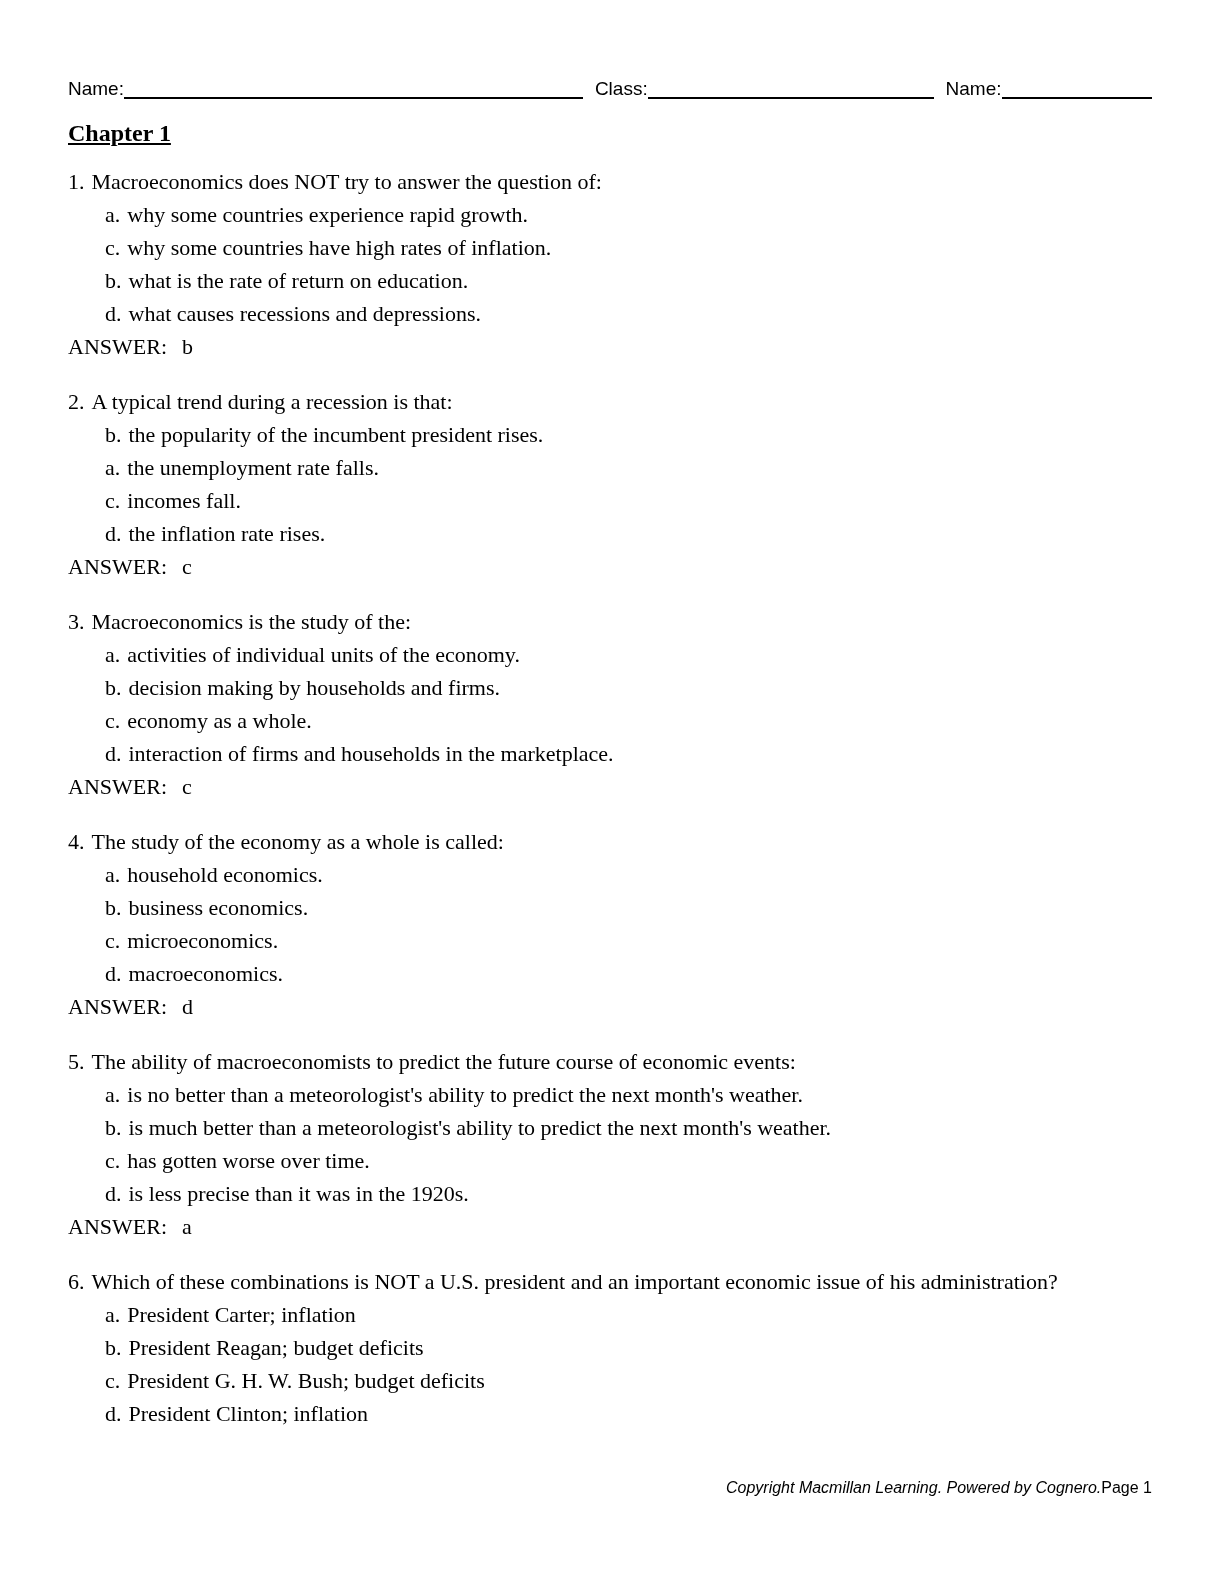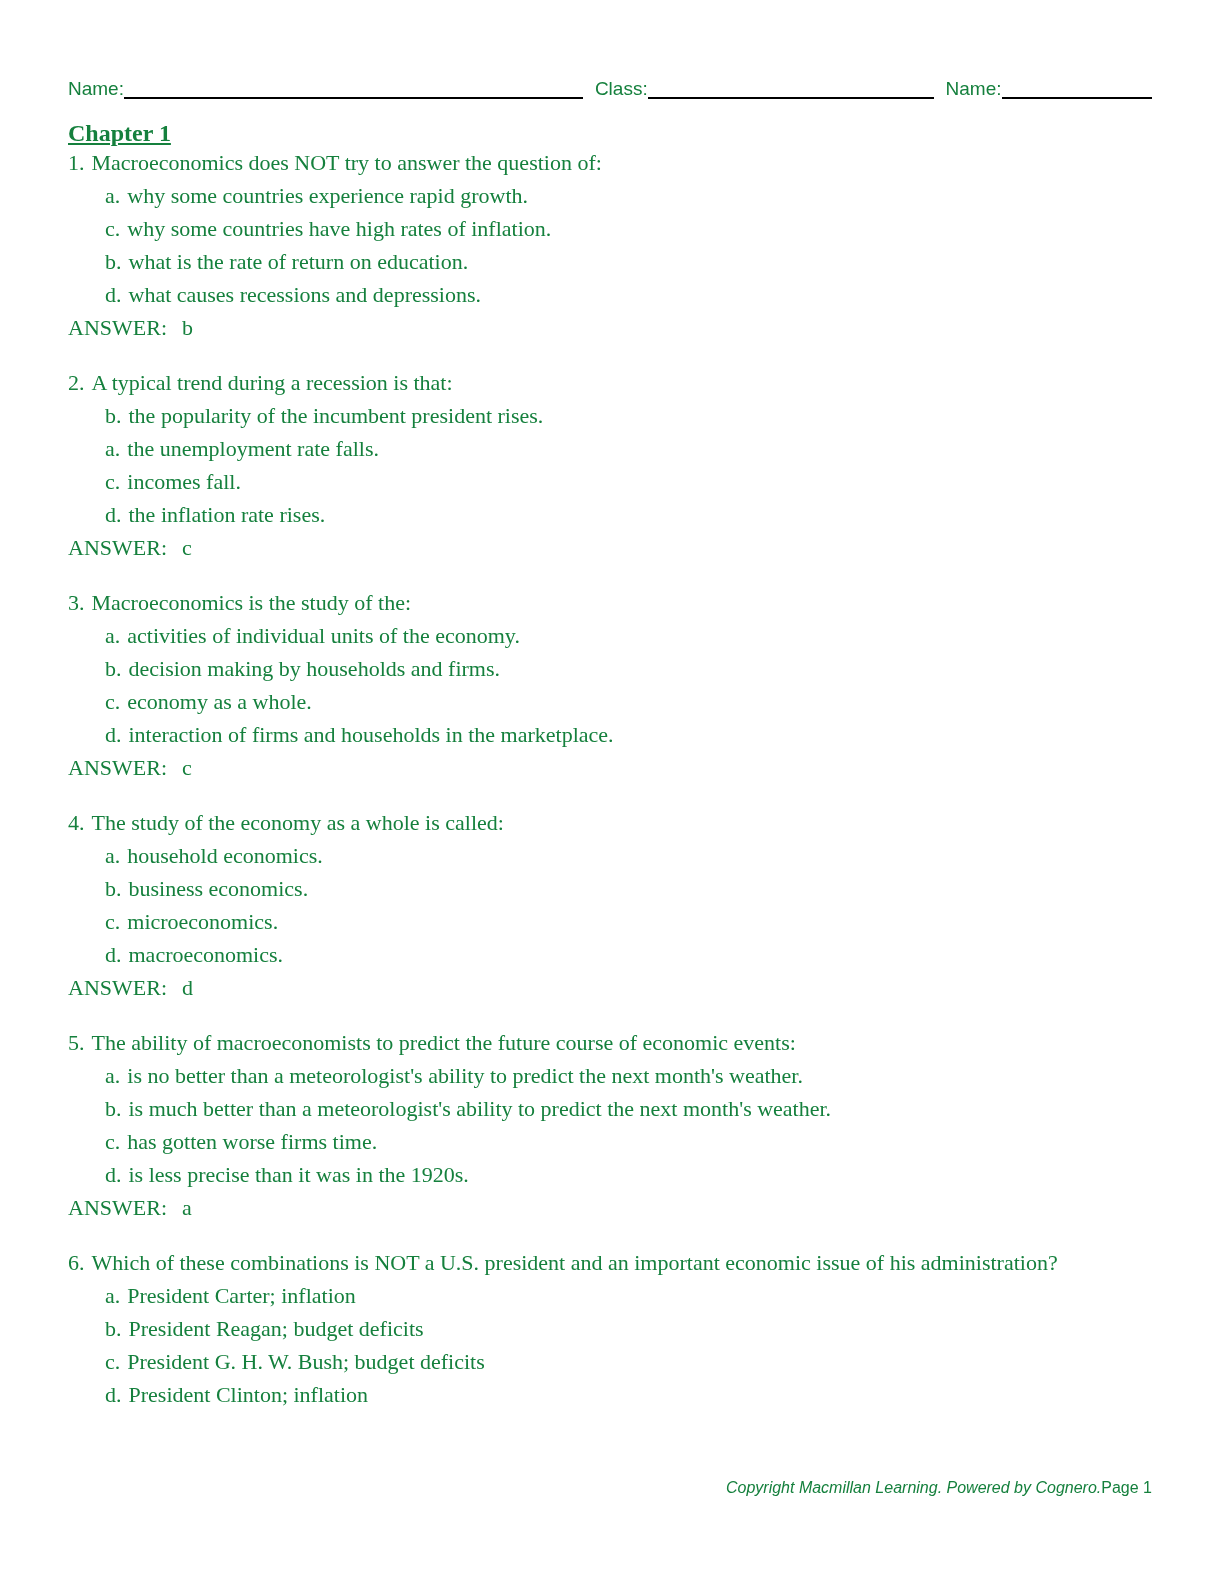--- a/index.html
+++ b/index.html
@@ -1,20 +1,20 @@
 <!DOCTYPE html>
 <html><head>
 <meta charset="utf-8">
 <style>
   * { margin:0; padding:0; box-sizing:border-box; }
   html,body { background:#e8e8e8; }
   .page {
     width:1224px; height:1584px;
     position:relative; margin:0 auto;
-    background:#ffffff; color:#15803d;
+    background:#ffffff; color:#000000;
     padding:76px 72px 0 68px;
     font-family:"Liberation Serif", serif;
     overflow:hidden;
   }
   
   .header-row {
     display:flex; align-items:flex-end;
     font-family:"Liberation Sans", sans-serif;
     font-size:19px; line-height:23px; height:24px;
   }
@@ -25,21 +25,21 @@
   .hline-date  { flex:1.00; }
   .hgap { width:12px; flex:none; }
   
   .chapter {
     margin-top:20px;
     font-size:24px; font-weight:bold; line-height:26px;
     text-decoration:underline;
     display:inline-block;
   }
   
-  .questions { font-size:22px; line-height:33px; }
+  .questions { margin-top:19px; font-size:22px; line-height:33px; }
   .q { margin-bottom:22px; }
   .qline { white-space:normal; }
   .qtext { margin-left:7px; }
   .opt { padding-left:37px; }
   .opttext { margin-left:7px; }
   .answer-label { }
   .answer-letter { margin-left:15px; }
   
   .footer {
     position:absolute; left:68px; right:72px; top:1478px;
@@ -104,21 +104,21 @@
       <div class="opt"><span>b.</span><span class="opttext">business economics.</span></div>
       <div class="opt"><span>c.</span><span class="opttext">microeconomics.</span></div>
       <div class="opt"><span>d.</span><span class="opttext">macroeconomics.</span></div>
       <div class="answer"><span class="answer-label">ANSWER:</span><span class="answer-letter">d</span></div>
     </div>
 
     <div class="q">
       <div class="qline"><span>5.</span><span class="qtext">The ability of macroeconomists to predict the future course of economic events:</span></div>
       <div class="opt"><span>a.</span><span class="opttext">is no better than a meteorologist's ability to predict the next month's weather.</span></div>
       <div class="opt"><span>b.</span><span class="opttext">is much better than a meteorologist's ability to predict the next month's weather.</span></div>
-      <div class="opt"><span>c.</span><span class="opttext">has gotten worse firms time.</span></div>
+      <div class="opt"><span>c.</span><span class="opttext">has gotten worse over time.</span></div>
       <div class="opt"><span>d.</span><span class="opttext">is less precise than it was in the 1920s.</span></div>
       <div class="answer"><span class="answer-label">ANSWER:</span><span class="answer-letter">a</span></div>
     </div>
 
     <div class="q">
       <div class="qline"><span>6.</span><span class="qtext">Which of these combinations is NOT a U.S. president and an important economic issue of his administration?</span></div>
       <div class="opt"><span>a.</span><span class="opttext">President Carter; inflation</span></div>
       <div class="opt"><span>b.</span><span class="opttext">President Reagan; budget deficits</span></div>
       <div class="opt"><span>c.</span><span class="opttext">President G. H. W. Bush; budget deficits</span></div>
       <div class="opt"><span>d.</span><span class="opttext">President Clinton; inflation</span></div>

